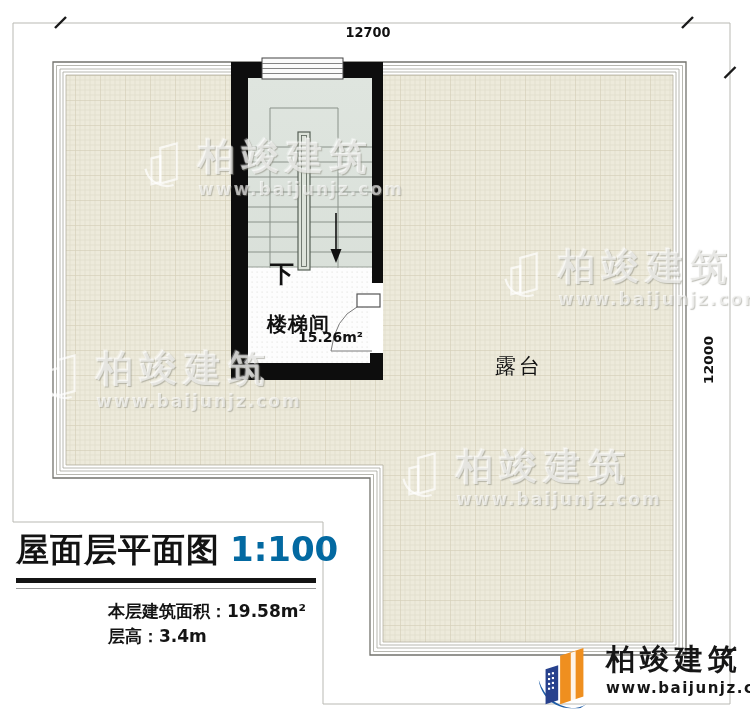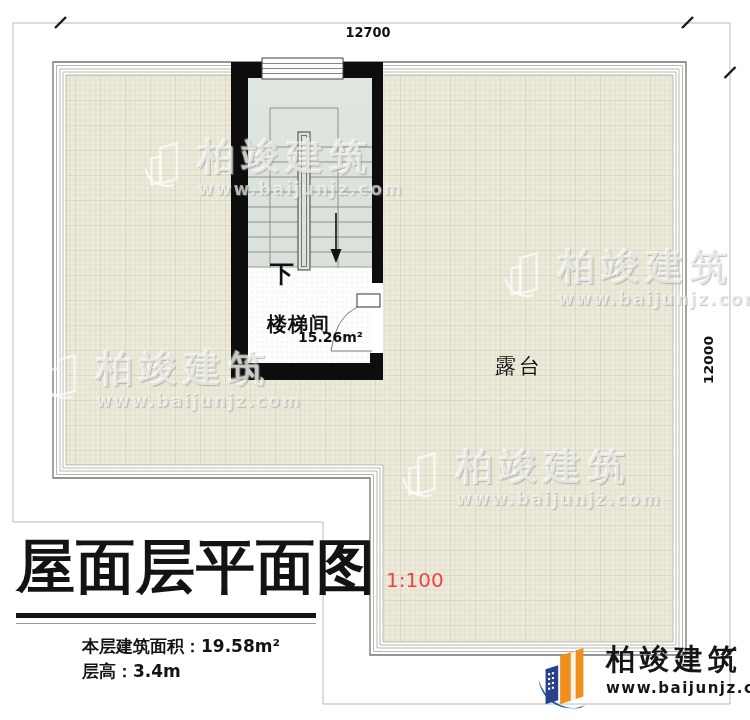--- a/index.html
+++ b/index.html
@@ -34,26 +34,26 @@
     left:679px;top:351px;width:60px;height:18px;text-align:center;
     font-size:14px;font-weight:bold;transform:rotate(-90deg) scaleY(.92);
   }
   #label-down{left:270px;top:258px;font-size:24px;font-weight:bold;}
   #label-stairwell{left:251px;top:311px;font-size:20px;font-weight:bold;letter-spacing:1px;margin-left:16px;}
   #label-stairwell-area{left:254px;top:329px;font-size:14px;font-weight:bold;margin-left:44px;}
   #label-terrace{left:495px;top:352px;font-size:21px;font-weight:normal;letter-spacing:3px;}
   
   #title-block{position:absolute;left:16px;top:528px;z-index:3;width:320px;}
   #title-row{white-space:nowrap;}
-  #page-title{font-size:59px;font-weight:bold;color:#131313;letter-spacing:1px;}
-  #page-scale{font-size:20px;color:#ef4444;margin-left:10px;}
+  #page-title{font-size:33px;font-weight:bold;color:#131313;letter-spacing:1px;}
+  #page-scale{font-size:34px;color:#0369a1;margin-left:10px;font-weight:bold;}
   #title-rule-thick{width:300px;height:5px;background:#141414;margin-top:5px;}
   #title-rule-thin{width:300px;height:1px;background:#9a9a9a;margin-top:5px;}
   #title-meta{margin:10px 0 0 66px;}
-  .meta-line{font-size:17px;font-weight:600;color:#141414;line-height:1.45;}
+  .meta-line{font-size:17px;font-weight:600;color:#141414;line-height:1.45;margin-left:26px;}
   
   #logo{position:absolute;left:528px;top:644px;z-index:3;display:flex;align-items:flex-start;}
   #logo-texts{margin-left:6px;}
   #logo-name{font-size:29px;font-weight:bold;color:#161616;letter-spacing:5px;line-height:1.1;}
   #logo-url{font-size:15px;font-weight:bold;color:#161616;letter-spacing:1.5px;margin-top:3px;}
 </style>
 </head>
 <body>
 
 <div id="stage">

